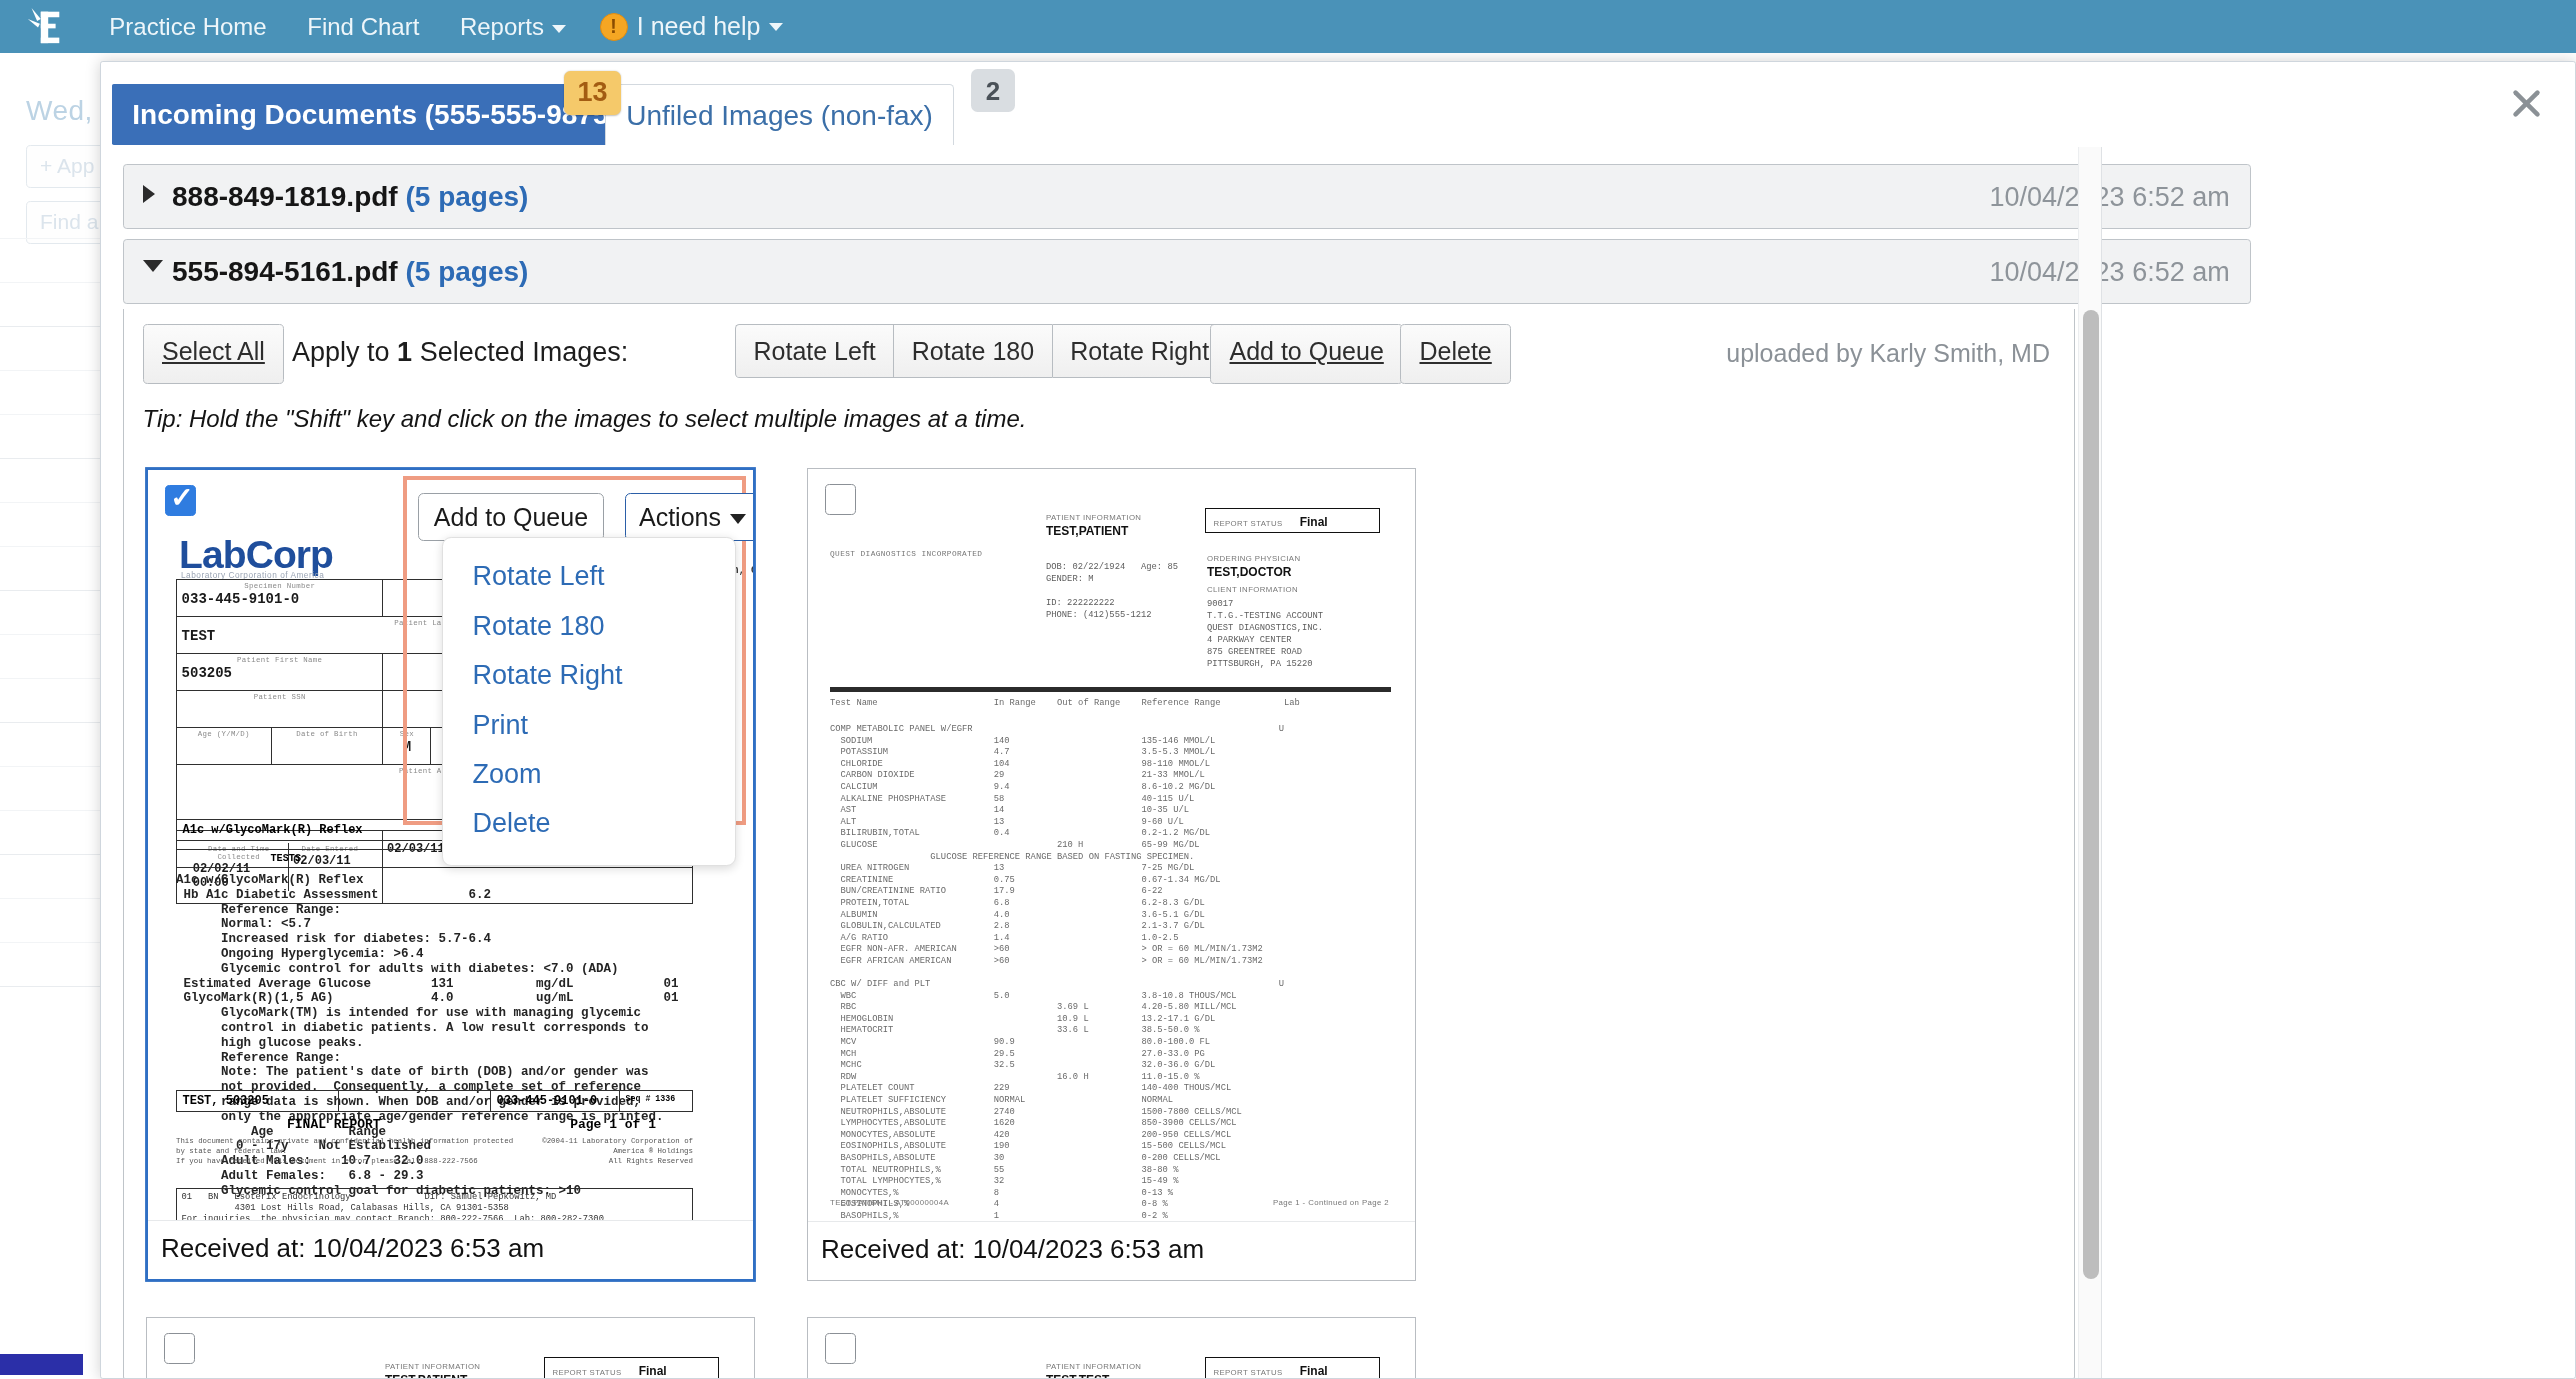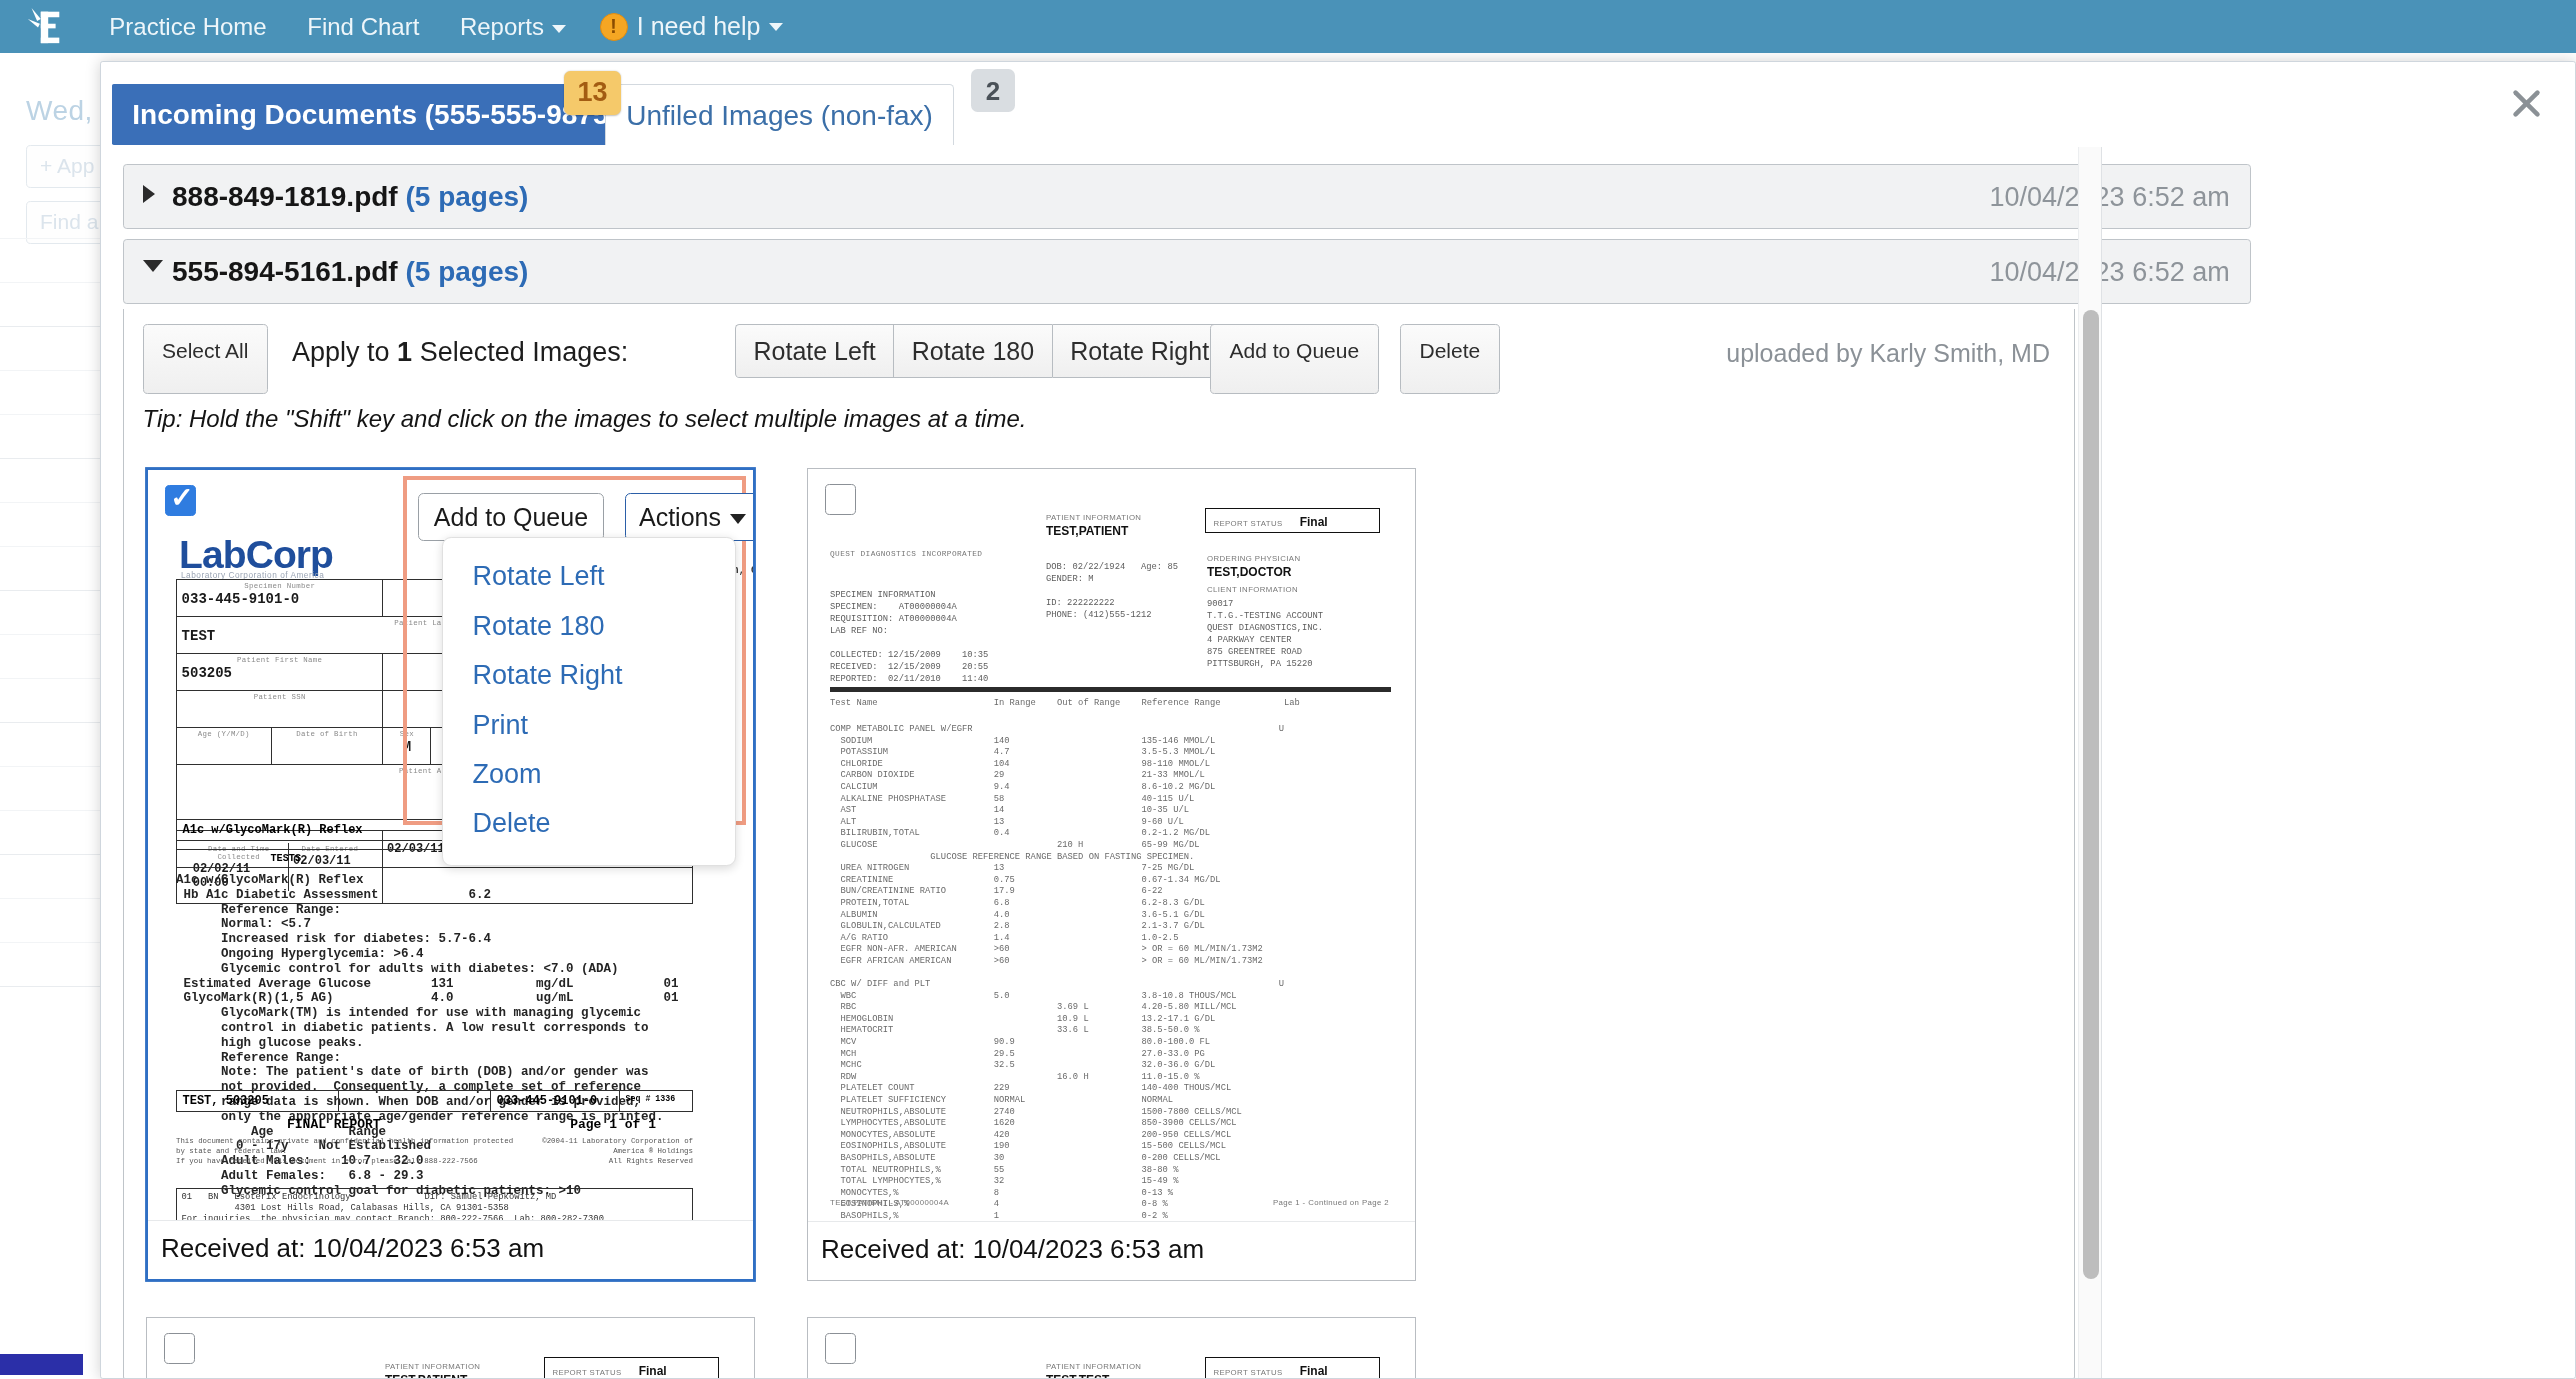--- a/index.html
+++ b/index.html
@@ -73,23 +73,23 @@
     color:#161616; white-space:nowrap;}
   .docpages{ color:#2d6bb5; font-weight:bold; }
   .docdate{ position:absolute; right:20.3px; top:16.6px; font-size:27px; color:#8e949a;
     white-space:nowrap;}
 
   
   #expanded{ position:absolute; left:22px; top:247px; width:1952px; height:1071px;
     background:#fff; border:0.9px solid #bfc4c9; border-top:none; border-radius:0 0 3.7px 3.7px;
     overflow:hidden;}
   #toolbar{ position:absolute; left:0; top:0; width:100%; height:83px; }
-  .tbtn{ position:absolute; top:14.8px; height:70px; line-height:52px; font-size:21px;
+  .tbtn{ position:absolute; top:14.8px; height:60px; line-height:52px; font-size:25px;
     background:linear-gradient(#fbfbfb,#efefef); border:0.9px solid #b7bcc1;
-    border-radius:4.6px; color:#2d2d2d; padding:0 18.5px; cursor:pointer; white-space:nowrap;}
+    border-radius:4.6px; color:#2d2d2d; padding:0 18.5px; cursor:pointer; white-space:nowrap;text-decoration:underline;}
   #selectAll{ left:18.5px; }
   #applyTo{ position:absolute; left:168px; top:28px; font-size:27px; color:#1d1d1d;
     white-space:nowrap;}
   #applyTo b{ font-weight:bold; }
   .grp{ position:absolute; top:14.8px; height:54px; display:flex; }
   .grp .g{ height:54px; line-height:52px; font-size:25px; padding:0 17.5px;
     background:linear-gradient(#fbfbfb,#efefef); border:0.9px solid #b7bcc1;
     border-right:none; color:#2d2d2d; cursor:pointer; white-space:nowrap;}
   .grp .g:first-child{ border-radius:4.6px 0 0 4.6px;}
   .grp .g:last-child{ border-right:0.9px solid #b7bcc1; border-radius:0 4.6px 4.6px 0;}
@@ -471,28 +471,20 @@
           <div class="mi">Print</div>
           <div class="mi">Zoom</div>
           <div class="mi">Delete</div>
         </div>
       </div>
     </div>
 
     <div class="thumb" style="left:683px; top:159px">
       <div class="page">
         <div class="q-small scan" style="left:22px; top:81px;">QUEST DIAGNOSTICS INCORPORATED</div>
-        <div class="q-txt scan" style="left:22px; top:120px;">SPECIMEN INFORMATION
-SPECIMEN:    AT00000004A
-REQUISITION: AT00000004A
-LAB REF NO:
-
-COLLECTED: 12/15/2009    10:35
-RECEIVED:  12/15/2009    20:55
-REPORTED:  02/11/2010    11:40</div>
 
         <div class="q-small" style="position:absolute; left:238px; top:44px;">PATIENT INFORMATION</div>
         <div class="q-bold" style="position:absolute; left:238px; top:55px;">TEST,PATIENT</div>
         <div class="q-txt scan" style="position:absolute; left:238px; top:92px;">DOB: 02/22/1924   Age: 85
 GENDER: M
 
 ID: 222222222
 PHONE: (412)555-1212</div>
 
         <div class="q-final" style="left:397px; top:39px; width:175px;">

